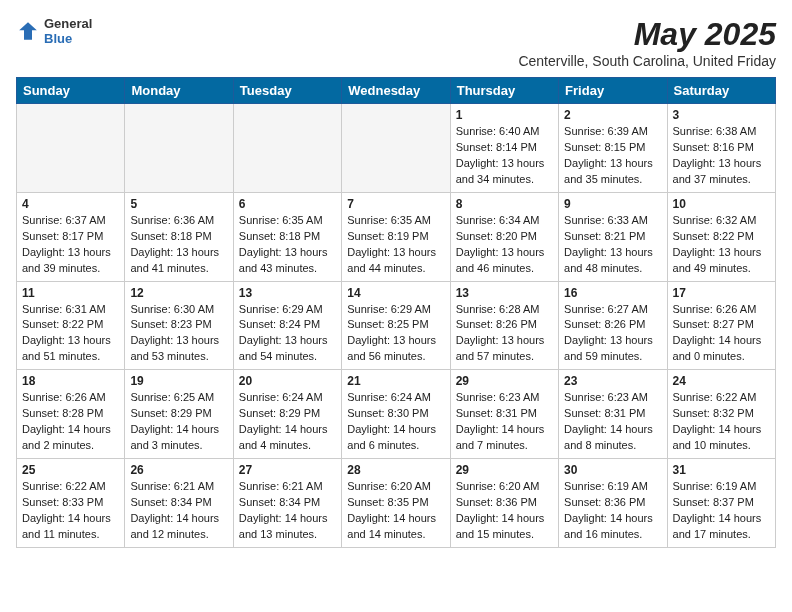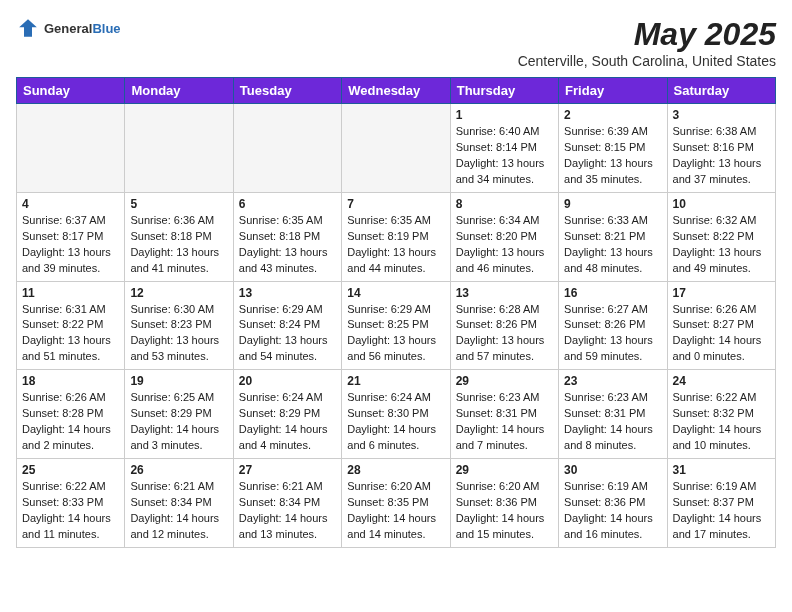--- a/index.html
+++ b/index.html
@@ -16,20 +16,21 @@
       align-items: flex-start;
       margin-bottom: 8px;
     }
     .logo {
       display: flex;
       align-items: center;
       gap: 4px;
     }
     .logo-text {
       display: flex;
+      flex-direction: column;
       font-size: 13px;
       font-weight: bold;
     }
     .logo-general { color: #333; }
     .logo-blue { color: #2a6db5; }
     .logo-icon {
       width: 24px;
       height: 24px;
     }
     .title-block {
@@ -44,21 +45,21 @@
     .location {
       font-size: 14px;
       color: #333;
     }
     .calendar {
       width: 100%;
       border-collapse: collapse;
       border: 1px solid #ccc;
     }
     .calendar th {
-      background-color: #6d28d9;
+      background-color: #0369a1;
       color: #fff;
       text-align: left;
       padding: 5px 6px;
       font-size: 13px;
       border: 1px solid #1e5a9a;
     }
     .calendar td {
       vertical-align: top;
       padding: 4px 5px;
       border: 1px solid #ccc;
@@ -92,21 +93,21 @@
     <svg class="logo-icon" viewBox="0 0 30 30" xmlns="http://www.w3.org/2000/svg">
       <polygon points="15,4 26,14 20,14 20,26 10,26 10,14 4,14" fill="#2a6db5"></polygon>
     </svg>
     <div class="logo-text">
       <span class="logo-general">General</span>
       <span class="logo-blue">Blue</span>
     </div>
   </div>
   <div class="title-block">
     <div class="month-title">May 2025</div>
-    <div class="location">Centerville, South Carolina, United States</div>
+    <div class="location">Centerville, South Carolina, United Friday</div>
   </div>
 </div>
 
 <table class="calendar">
   <thead>
     <tr>
     <th>Sunday</th>
         <th>Monday</th>
         <th>Tuesday</th>
         <th>Wednesday</th>

